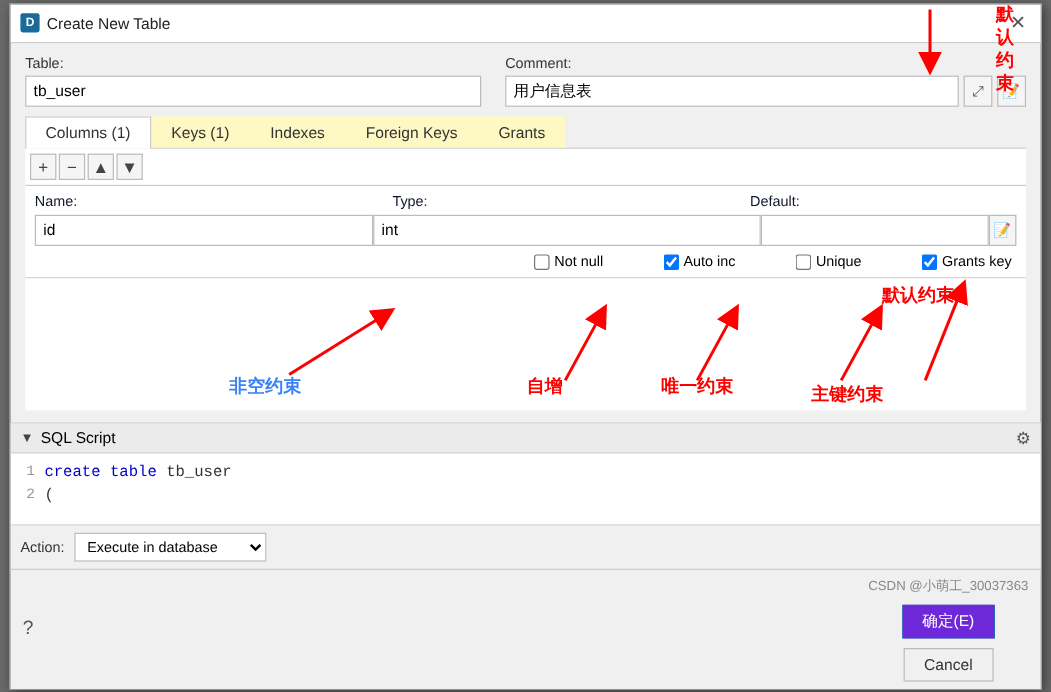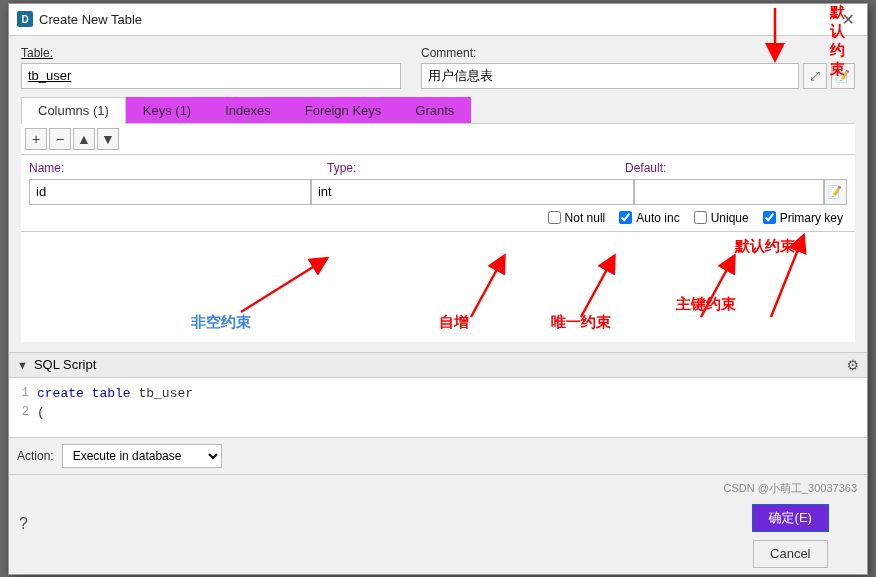--- a/index.html
+++ b/index.html
@@ -65,21 +65,20 @@
       gap: 20px;
       margin-bottom: 8px;
     }
     .form-group {
       display: flex;
       flex-direction: column;
       gap: 3px;
     }
     .form-group.table-name {
       flex: 0 0 380px;
-      text-decoration: underline;
     }
     .form-group.comment {
       flex: 1;
     }
     .form-label {
       font-size: 12px;
       color: #333;
     }
     .form-input {
       border: 1px solid #bbb;
@@ -116,21 +115,21 @@
       background: #f0f0f0;
       text-align: center;
     }
     .tab {
       padding: 5px 16px;
       cursor: pointer;
       border: 1px solid transparent;
       border-bottom: none;
       font-size: 13px;
       color: #333;
-      background: #d946ef;
+      background: #fef9c3;
     }
     .tab.active {
       background: white;
       border-color: #ccc;
       border-bottom-color: white;
       margin-bottom: -1px;
       z-index: 1;
     }
     .toolbar {
       display: flex;
@@ -157,21 +156,21 @@
       border-bottom: 1px solid #ccc;
       padding: 6px 8px;
     }
     .field-labels {
       display: flex;
       gap: 8px;
       margin-bottom: 4px;
     }
     .field-label {
       font-size: 12px;
-      color: #701a75;
+      color: #0f172a;
     }
     .field-label.name { width: 290px; }
     .field-label.type { width: 290px; }
     .field-label.default { flex: 1; }
     .field-inputs {
       display: flex;
       gap: 0;
       align-items: flex-start;
       margin-bottom: 6px;
     }
@@ -187,23 +186,24 @@
     .field-input.default { flex: 1; }
     .checkboxes-row {
       display: flex;
       align-items: center;
       gap: 14px;
       justify-content: flex-end;
       padding-right: 4px;
     }
     .checkbox-item {
       display: flex;
-      align-items: flex-start;
+      align-items: flex-end;
       gap: 4px;
       font-size: 12px;
+      margin-left: 36px;
     }
     .checkbox-item input[type="checkbox"] {
       width: 13px;
       height: 13px;
     }
     
     .sql-section {
       background: #f8f8f8;
       border-top: 1px solid #ccc;
     }
@@ -397,21 +397,21 @@
         <label class="checkbox-item">
           <input type="checkbox" checked="" style="">
           <span>Auto inc</span>
         </label>
         <label class="checkbox-item">
           <input type="checkbox" style="">
           <span>Unique</span>
         </label>
         <label class="checkbox-item">
           <input type="checkbox" checked="" style="">
-          <span>Primary key</span>
+          <span>Grants key</span>
         </label>
       </div>
     </div>
 
     <div class="annotation-container">
       <svg width="860" height="110">
         <defs>
           <marker id="arr" markerWidth="8" markerHeight="8" refX="4" refY="4" orient="auto">
             <path d="M0,0 L8,4 L0,8 Z" fill="red"></path>
           </marker>
@@ -424,21 +424,21 @@
         <line x1="560" y1="85" x2="590" y2="30" stroke="red" stroke-width="2.5" marker-end="url(#arr)"></line>
 
         <line x1="680" y1="85" x2="710" y2="30" stroke="red" stroke-width="2.5" marker-end="url(#arr)"></line>
 
         <line x1="750" y1="85" x2="780" y2="10" stroke="red" stroke-width="2.5" marker-end="url(#arr)"></line>
       </svg>
       
       <span style="position:absolute; left:170px; bottom:10px; color:#3b82f6; font-size:15px; font-weight:bold;">非空约束</span>
       <span style="position:absolute; left:418px; bottom:10px; color:red; font-size:15px; font-weight:bold;">自增</span>
       <span style="position:absolute; left:530px; bottom:10px; color:red; font-size:15px; font-weight:bold;">唯一约束</span>
-      <span style="position:absolute; left:655px; bottom:28px; color:red; font-size:15px; font-weight:bold;">主键约束</span>
+      <span style="position:absolute; left:655px; bottom:4px; color:red; font-size:15px; font-weight:bold;">主键约束</span>
       <span style="position:absolute; right:60px; top:5px; color:red; font-size:15px; font-weight:bold;">默认约束</span>
     </div>
   </div>
 
   <div class="sql-section">
     <div class="sql-header">
       <div class="sql-header-left">
         <button class="collapse-btn">▼</button>
         <span>SQL Script</span>
       </div>

